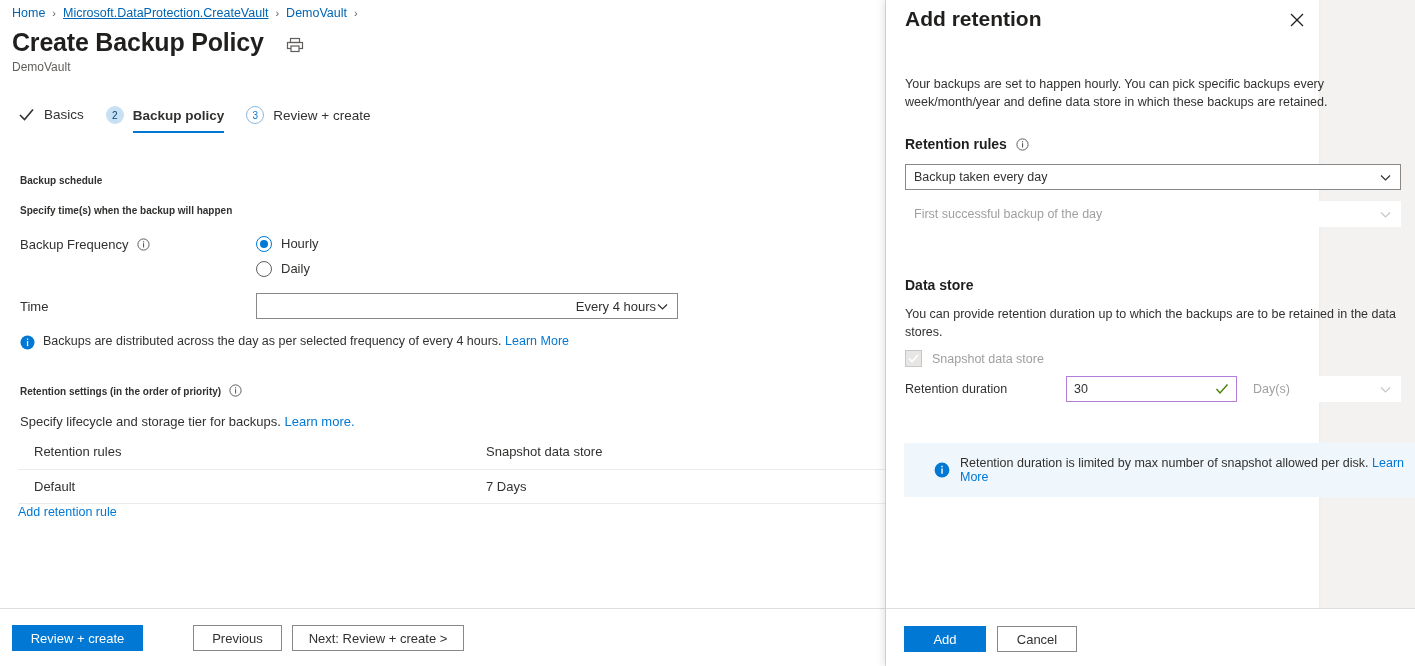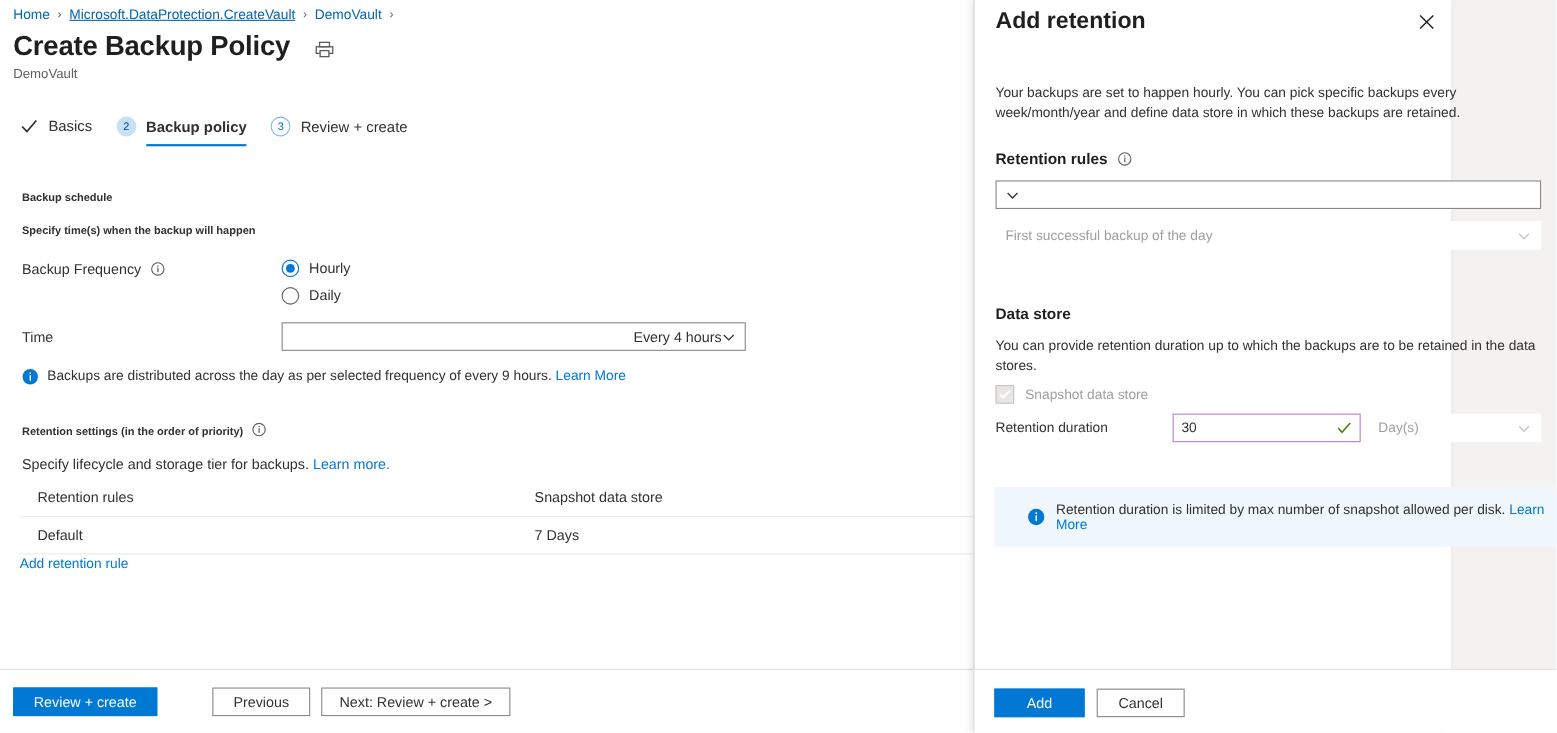--- a/index.html
+++ b/index.html
@@ -513,21 +513,21 @@
 
       <div class="note-row" style="left:20px; top:174px;">
         <span class="note-icon">
           <svg width="15" height="15" viewBox="0 0 15 15">
             <circle cx="7.5" cy="7.5" r="7" fill="#0078d4"></circle>
             <rect x="6.9" y="6.1" width="1.3" height="5" fill="#ffffff"></rect>
             <rect x="6.9" y="3.6" width="1.3" height="1.4" fill="#ffffff"></rect>
           </svg>
         </span>
         <span>
-          <span>Backups are distributed across the day as per selected frequency of every 9 hours.</span>
+          <span>Backups are distributed across the day as per selected frequency of every 4 hours.</span>
           <span class="lnk">Learn More</span>
         </span>
       </div>
 
       <div class="section-label" style="left:20px; top:224px;">
         <span>Retention settings (in the order of priority)</span>
         <span class="info-circle">
           <svg width="13" height="13" viewBox="0 0 13 13">
             <circle cx="6.5" cy="6.5" r="5.6" fill="none" stroke="#605e5c" stroke-width="1"></circle>
             <rect x="6" y="5.2" width="1.1" height="4.3" fill="#605e5c"></rect>
@@ -578,20 +578,21 @@
       <span class="info-circle">
         <svg width="13" height="13" viewBox="0 0 13 13">
           <circle cx="6.5" cy="6.5" r="5.6" fill="none" stroke="#605e5c" stroke-width="1"></circle>
           <rect x="6" y="5.2" width="1.1" height="4.3" fill="#605e5c"></rect>
           <rect x="6" y="3.2" width="1.1" height="1.2" fill="#605e5c"></rect>
         </svg>
       </span>
     </div>
 
     <div class="sel-full" style="top:164px;">
+      <span class="sel-val">Backup taken every day</span>
       <span class="chev">
         <svg width="13" height="13" viewBox="0 0 13 13">
           <polyline points="2,4.5 6.5,9 11,4.5" fill="none" stroke="#323130" stroke-width="1.2"></polyline>
         </svg>
       </span>
     </div>
 
     <div class="sel-full disabled" style="top:201px;">
       <span class="sel-val">First successful backup of the day</span>
       <span class="chev">

